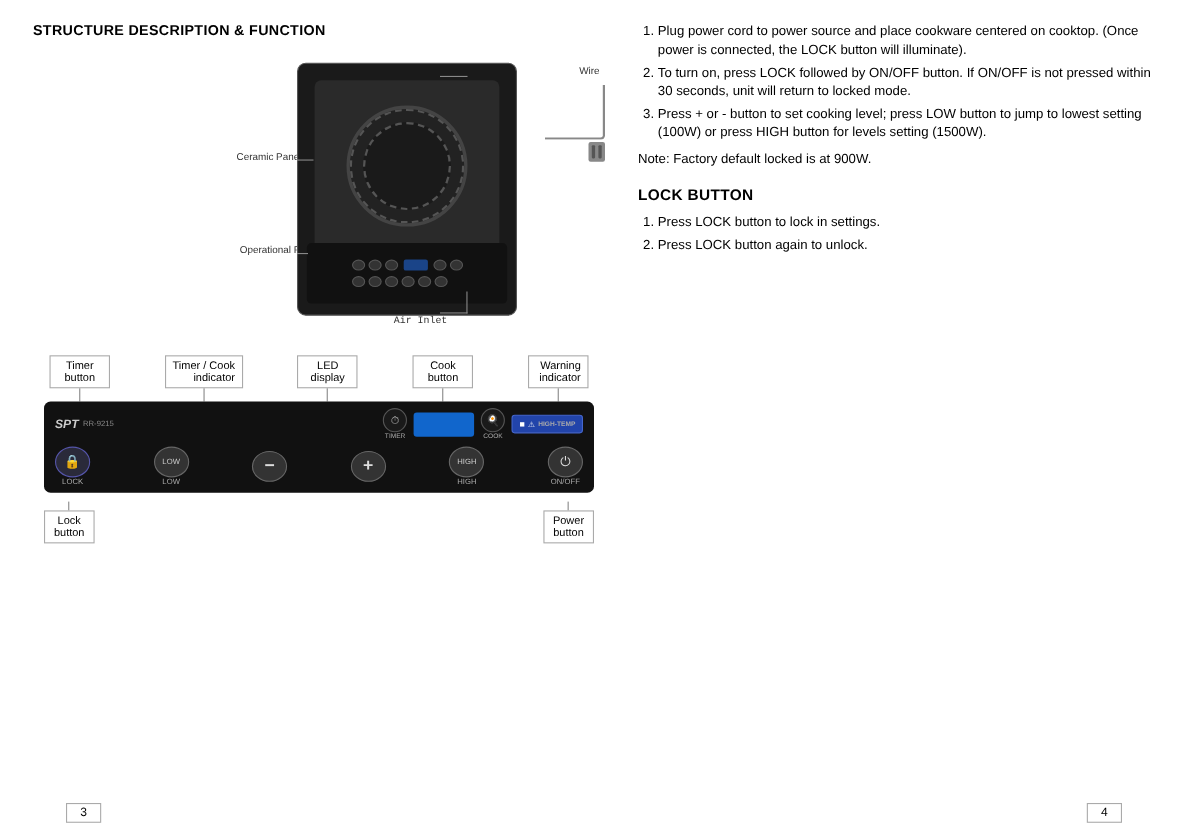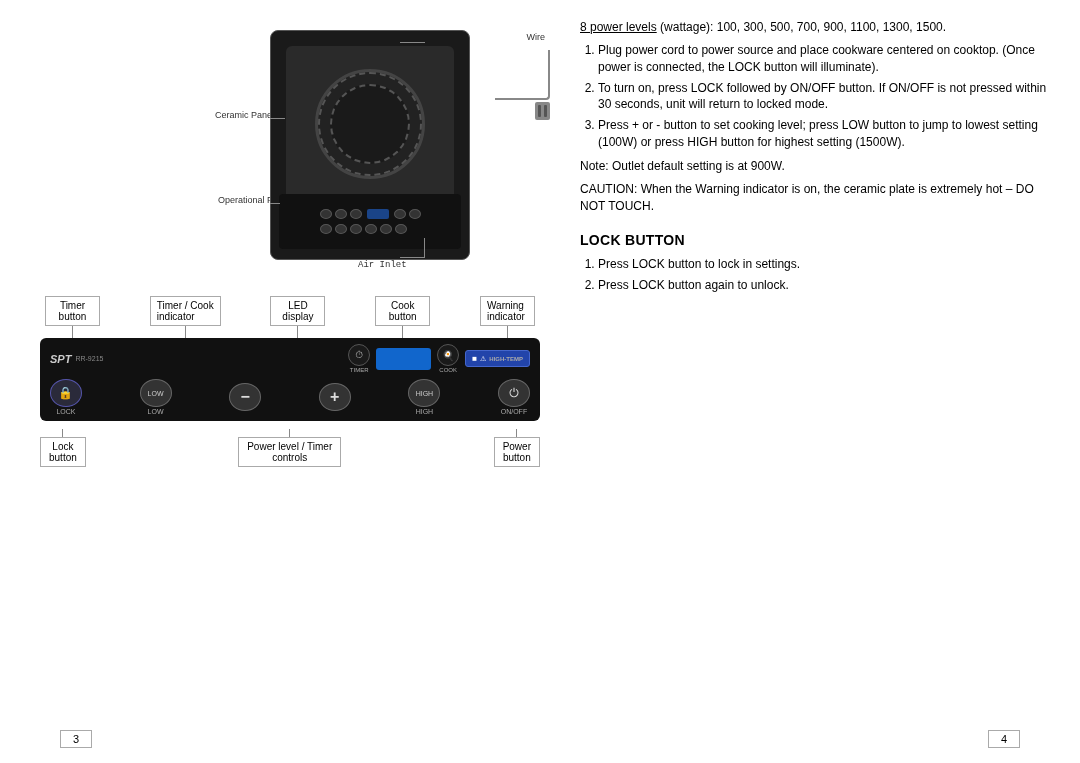--- a/index.html
+++ b/index.html
@@ -262,20 +262,21 @@
       margin-bottom: 18px;
     }
     .lock-section { margin-bottom: 14px; }
   </style>
 </head>
 <body>
 
 <div class="page-container">
 
   <div class="left-column">
+    <div class="section-title">STRUCTURE DESCRIPTION &amp; FUNCTION</div>
 
     <div class="device-diagram">
       <div class="diagram-area">
 
         <div class="diag-label" style="top:18px; left:148px;">Air Outlet</div>
         <div class="diag-label" style="top:12px; right:5px;">Wire</div>
         <div class="diag-label" style="top:90px; left:5px;">Ceramic Panel</div>
         <div class="diag-label" style="top:175px; left:8px;">Operational Panel</div>
         <div class="diag-label" style="bottom:10px; left:148px;font-family:Liberation Mono, monospace;">Air Inlet</div>
 
@@ -330,21 +331,21 @@
       <div style="display:flex;flex-direction:column;align-items:center;">
         <div class="ctrl-label-box">
           <div style="white-space:pre-line;font-size:10px;text-align:center;">Timer
 button</div>
         </div>
         <div style="width:1px;height:12px;background:#888;"></div>
       </div>
 
       <div style="display:flex;flex-direction:column;align-items:center;">
         <div class="ctrl-label-box">
-          <div style="white-space:pre-line;font-size:10px;text-align:left;">Timer / Cook
+          <div style="white-space:pre-line;font-size:10px;text-align:right;">Timer / Cook
 indicator</div>
         </div>
         <div style="width:1px;height:12px;background:#888;"></div>
       </div>
 
       <div style="display:flex;flex-direction:column;align-items:center;">
         <div class="ctrl-label-box">
           <div style="white-space:pre-line;font-size:10px;text-align:center;">LED
 display</div>
         </div>
@@ -354,21 +355,21 @@
       <div style="display:flex;flex-direction:column;align-items:center;">
         <div class="ctrl-label-box">
           <div style="white-space:pre-line;font-size:10px;text-align:center;">Cook
 button</div>
         </div>
         <div style="width:1px;height:12px;background:#888;"></div>
       </div>
 
       <div style="display:flex;flex-direction:column;align-items:center;">
         <div class="ctrl-label-box">
-          <div style="white-space:pre-line;font-size:10px;text-align:left;">Warning
+          <div style="white-space:pre-line;font-size:10px;text-align:right;">Warning
 indicator</div>
         </div>
         <div style="width:1px;height:12px;background:#888;"></div>
       </div>
     </div>
 
     <div class="cooktop-panel">
 
       <div class="cooktop-top-row">
         <div style="display:flex;align-items:center;gap:4px;">
@@ -445,45 +446,35 @@
     </div>
 
     <div class="bottom-labels">
       <div class="bot-label-item">
         <div style="width:1px;height:8px;background:#888;"></div>
         <div class="bot-label-box" style="white-space:pre-line;font-size:10px;text-align:center;">Lock
 button</div>
       </div>
       <div class="bot-label-item">
         <div style="width:1px;height:8px;background:#888;"></div>
-        <div class="bot-label-box" style="font-size:10px;text-align:center;white-space:pre-line;">Power level / Timer
-controls</div>
-      </div>
-      <div class="bot-label-item">
-        <div style="width:1px;height:8px;background:#888;"></div>
         <div class="bot-label-box" style="font-size:10px;text-align:center;white-space:pre-line;">Power
 button</div>
       </div>
     </div>
   </div>
 
   <div class="right-column">
 
     <div class="operation-section">
-      <p class="power-levels-line">
-        <u><span>8 power levels</span></u>
-        <span>(wattage): 100, 300, 500, 700, 900, 1100, 1300, 1500.</span>
-      </p>
       <ol>
         <li>Plug power cord to power source and place cookware centered on cooktop. (Once power is connected, the LOCK button will illuminate).</li>
         <li>To turn on, press LOCK followed by ON/OFF button. If ON/OFF is not pressed within 30 seconds, unit will return to locked mode.</li>
-        <li>Press + or - button to set cooking level; press LOW button to jump to lowest setting (100W) or press HIGH button for highest setting (1500W).</li>
+        <li>Press + or - button to set cooking level; press LOW button to jump to lowest setting (100W) or press HIGH button for levels setting (1500W).</li>
       </ol>
-      <p class="note-text">Note: Outlet default setting is at 900W.</p>
-      <p class="caution-text">CAUTION: When the Warning indicator is on, the ceramic plate is extremely hot – DO NOT TOUCH.</p>
+      <p class="note-text">Note: Factory default locked is at 900W.</p>
     </div>
 
 
     <div class="lock-section">
       <div class="section-title">LOCK BUTTON</div>
       <ol>
         <li>Press LOCK button to lock in settings.</li>
         <li style="margin-top:4px;">Press LOCK button again to unlock.</li>
       </ol>
     </div>

